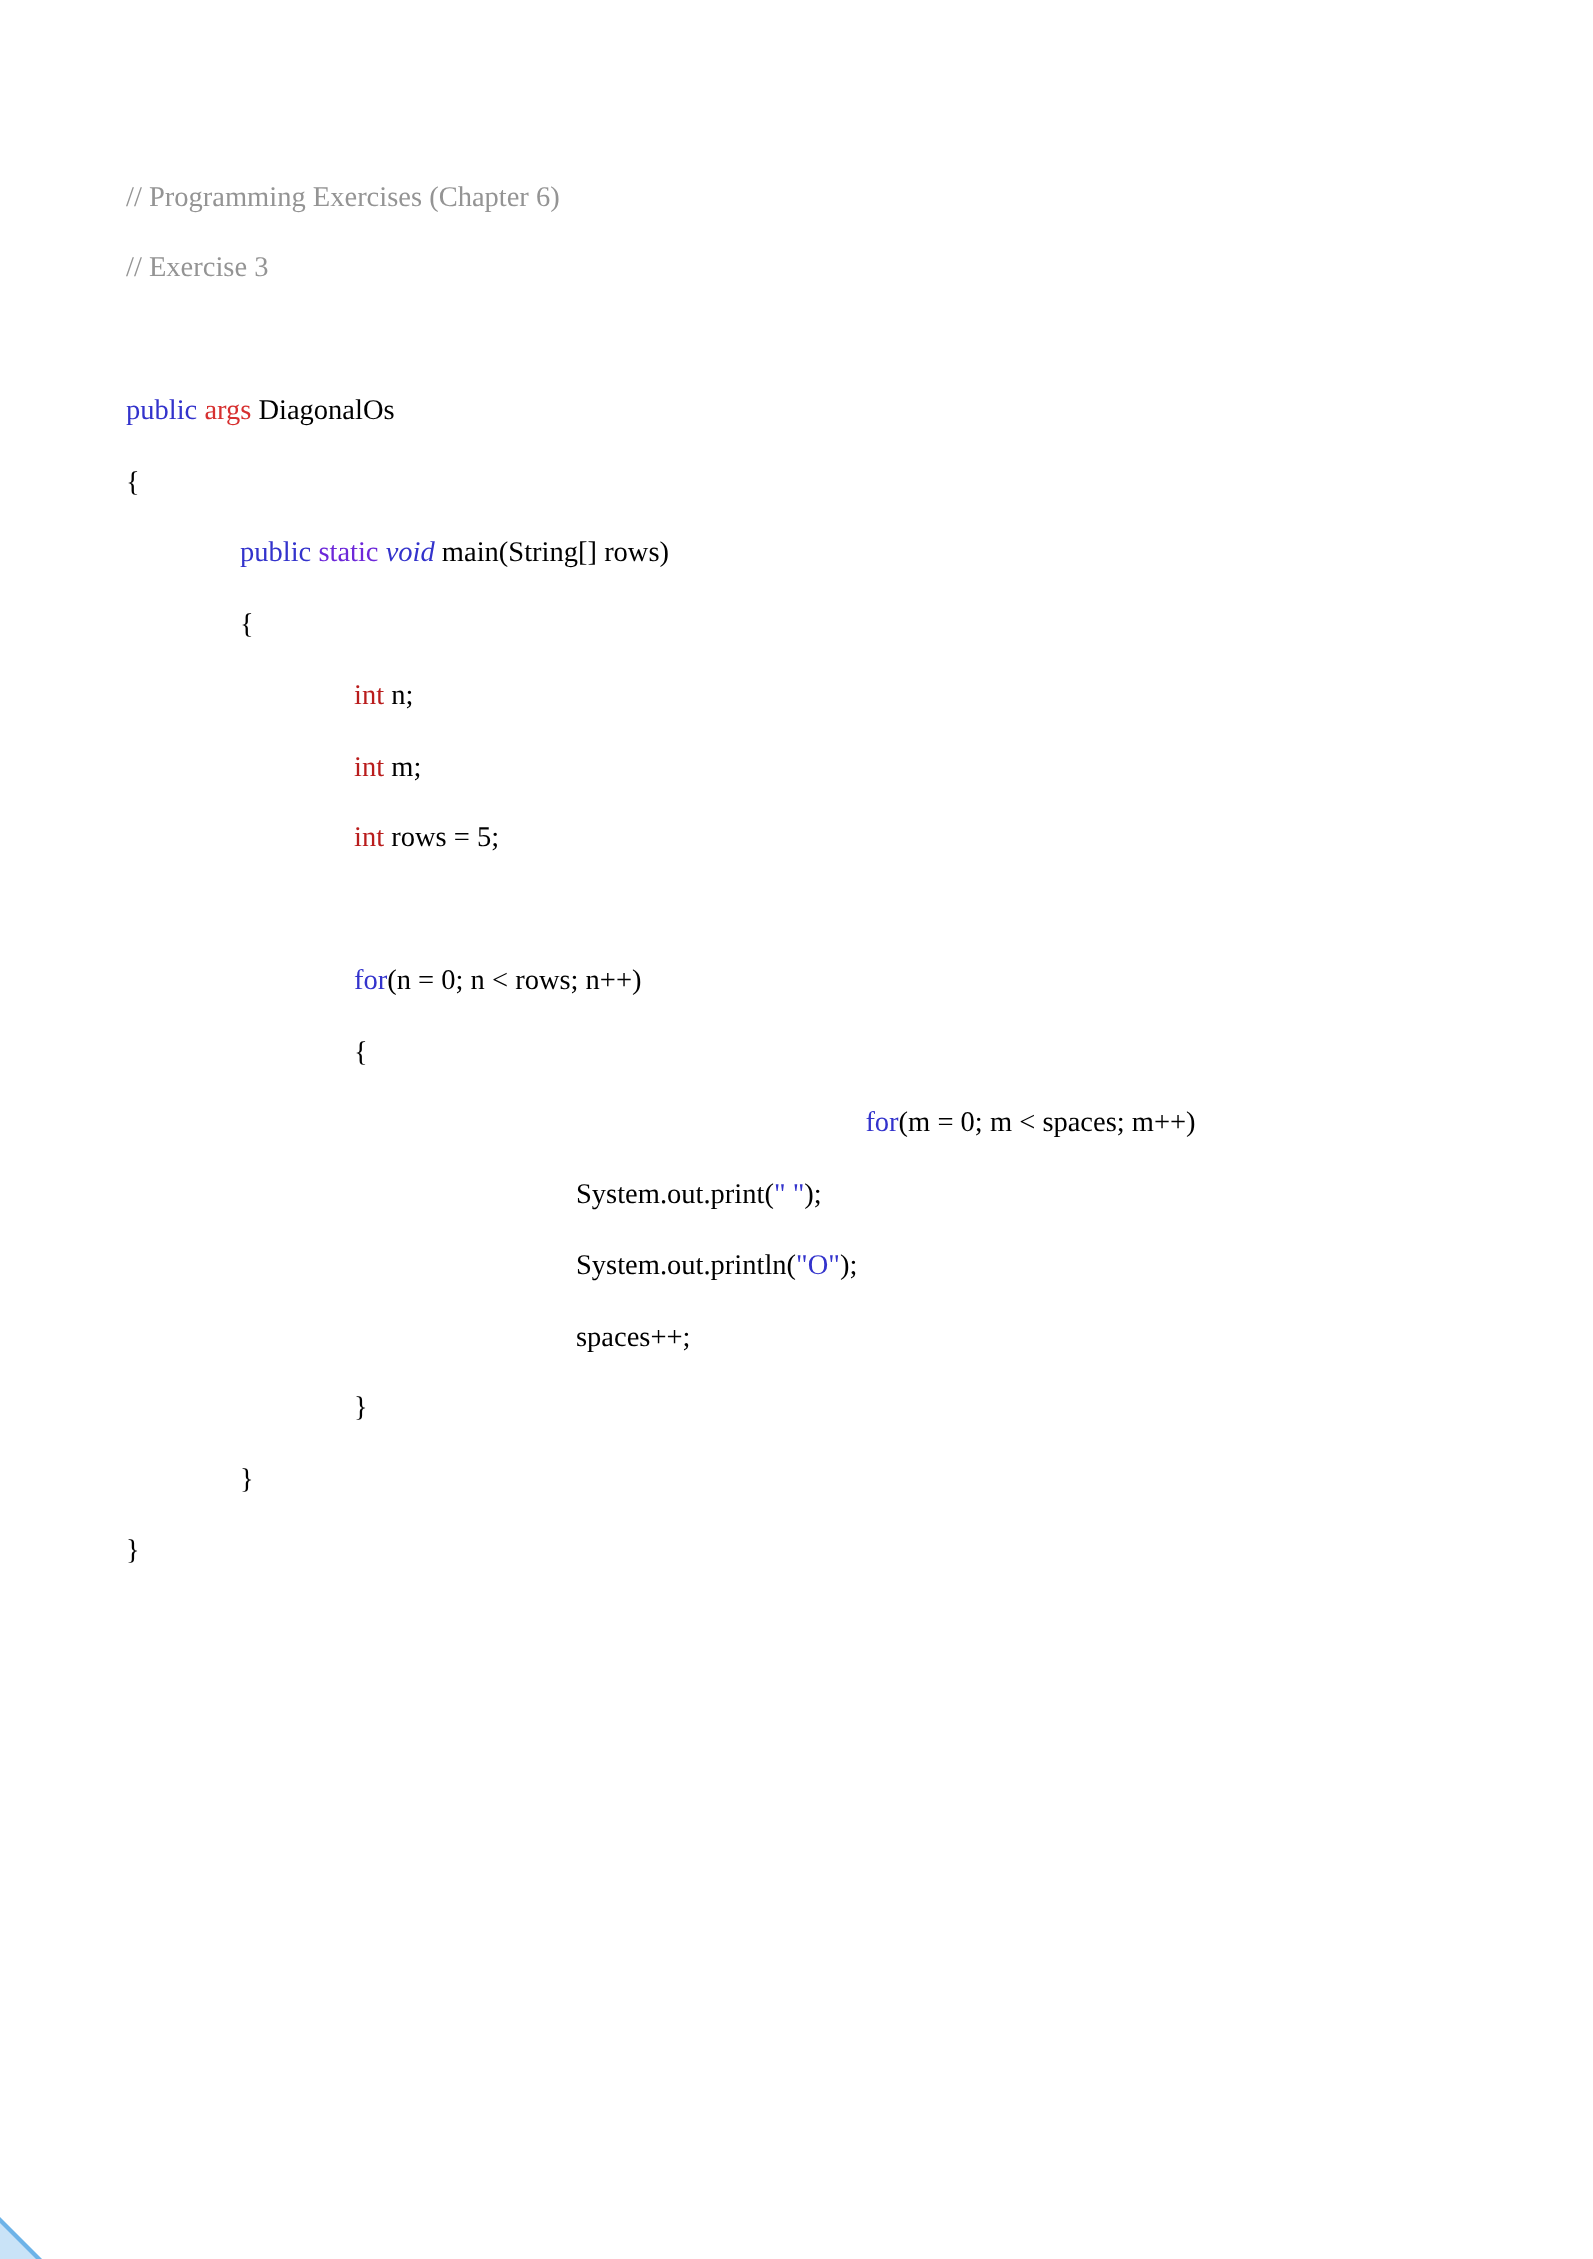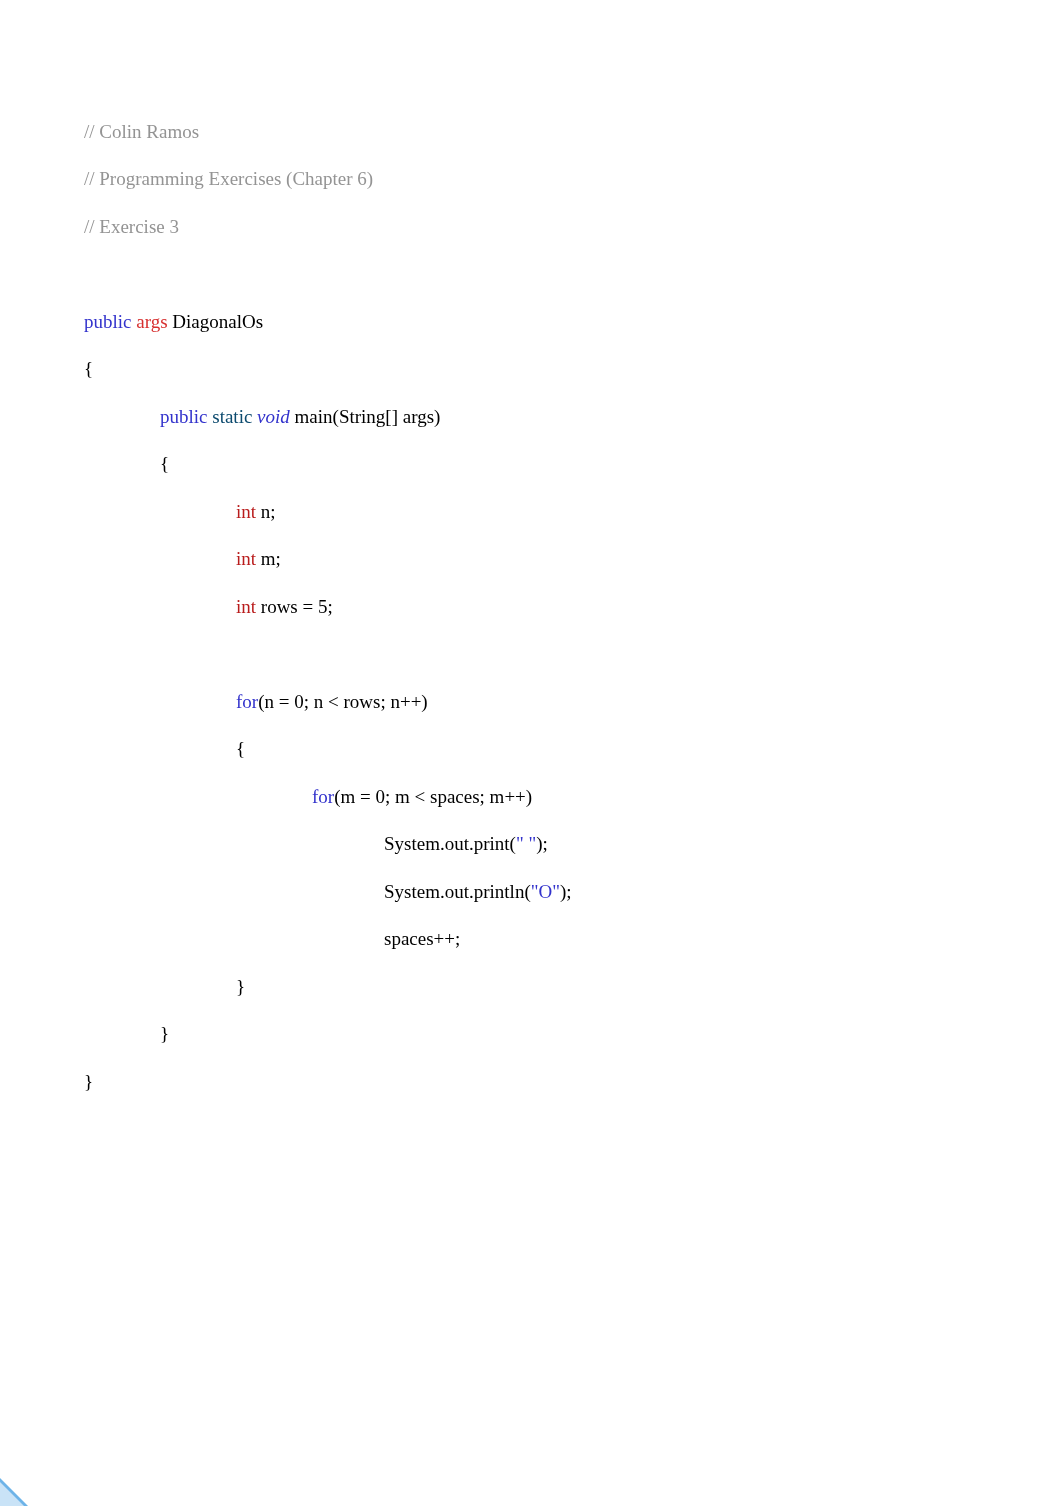--- a/index.html
+++ b/index.html
@@ -29,42 +29,42 @@
     .comment {
       color: #949494;
     }
     .keyword-public {
       color: #3333cc;
     }
     .keyword-class {
       color: #d73030;
     }
     .keyword-static {
-      color: #0c4a6e;
+      color: #6d28d9;
     }
     .keyword-void {
       color: #3333cc;
       font-style: italic;
     }
     .keyword-int {
       color: #b91c1c;
     }
     .keyword-for {
       color: #3333cc;
       margin-top: 12px;
     }
     .string {
       color: #3333cc;
     }
     .plain {
       color: #000000;
     }
     .indent1 { padding-left: 76px; }
     .indent2 { padding-left: 152px; }
-    .indent3 { padding-left: 228px; }
+    .indent3 { padding-left: 228px; text-align: center; }
     .indent4 { padding-left: 300px; }
     .corner {
       position: absolute;
       left: 0;
       bottom: 0;
       width: 0;
       height: 0;
       border-left: 28px solid #6db3e8;
       border-top: 28px solid transparent;
     }
@@ -77,27 +77,26 @@
       height: 0;
       border-left: 24px solid #c9e3f7;
       border-top: 24px solid transparent;
     }
   </style>
 </head>
 <body>
 
 <div class="code-block">
 
-<span class="line comment">// Colin Ramos</span>
 <span class="line comment">// Programming Exercises (Chapter 6)</span>
 <span class="line comment">// Exercise 3</span>
 <span class="line"> </span>
 <span class="line"><span class="keyword-public">public</span><span class="plain"> </span><span class="keyword-class">args</span><span class="plain"> </span><span class="plain">DiagonalOs</span></span>
 <span class="line plain">{</span>
-<span class="line indent1"><span class="keyword-public">public</span><span class="plain"> </span><span class="keyword-static">static</span><span class="plain"> </span><span class="keyword-void">void</span><span class="plain"> </span><span class="plain">main(String[] args)</span></span>
+<span class="line indent1"><span class="keyword-public">public</span><span class="plain"> </span><span class="keyword-static">static</span><span class="plain"> </span><span class="keyword-void">void</span><span class="plain"> </span><span class="plain">main(String[] rows)</span></span>
 <span class="line indent1 plain">{</span>
 <span class="line indent2"><span class="keyword-int">int</span><span class="plain"> </span><span class="plain">n;</span></span>
 <span class="line indent2"><span class="keyword-int">int</span><span class="plain"> </span><span class="plain">m;</span></span>
 <span class="line indent2"><span class="keyword-int">int</span><span class="plain"> </span><span class="plain">rows = 5;</span></span>
 <span class="line"> </span>
 <span class="line indent2"><span class="keyword-for">for</span><span class="plain">(n = 0; n &lt; rows; n++)</span></span>
 <span class="line indent2 plain">{</span>
 <span class="line indent3"><span class="keyword-for">for</span><span class="plain">(m = 0; m &lt; spaces; m++)</span></span>
 <span class="line indent4"><span class="plain">System.out.print(</span><span class="string">" "</span><span class="plain">);</span></span>
 <span class="line indent4"><span class="plain">System.out.println(</span><span class="string">"O"</span><span class="plain">);</span></span>

